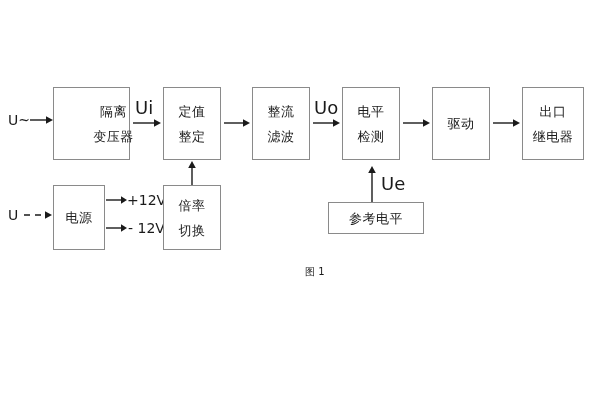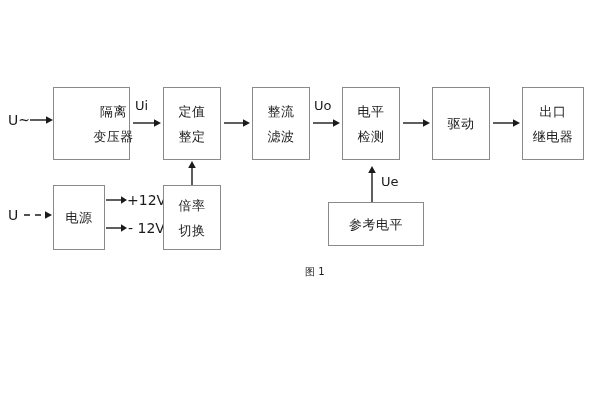--- a/index.html
+++ b/index.html
@@ -34,21 +34,21 @@
     white-space: nowrap;
     letter-spacing: 0.5px;
   }
   .block .ln + .ln { margin-top: 12px; }
   .block.single .ln { margin-top: 0; }
 
   
   .lbl {
     position: absolute;
     color: #1a1a1a;
-    font-size: 13px;
+    font-size: 18px;
     white-space: nowrap;
     line-height: 1;
   }
   .lbl.term { font-size: 14px; }
   .lbl.rail { font-size: 14px; }
   .caption { position: absolute; font-size: 10px; color: #1a1a1a; white-space: nowrap; }
 
   
   .conn { position: absolute; }
   .conn svg { display: block; overflow: visible; }
@@ -177,19 +177,19 @@
   </div>
 
   <div class="conn" style="left:366px; top:166px;">
     <svg width="12" height="36" viewBox="0 0 12 36">
       <line x1="6" y1="36" x2="6" y2="7" stroke="#1a1a1a" stroke-width="1.4"></line>
       <polygon points="2.2,7 6,0 9.8,7" fill="#1a1a1a"></polygon>
     </svg>
   </div>
   <div class="lbl" style="left:381px; top:175px;">Ue</div>
 
-  <div class="block single" style="left:328px; top:202px; width:96px; height:44px;">
+  <div class="block single" style="left:328px; top:202px; width:96px; height:32px;">
     <span class="ln">参考电平</span>
   </div>
 
   <div class="caption" style="left:305px; top:265px;">图 1</div>
 
 </div>
 
 </body></html>

